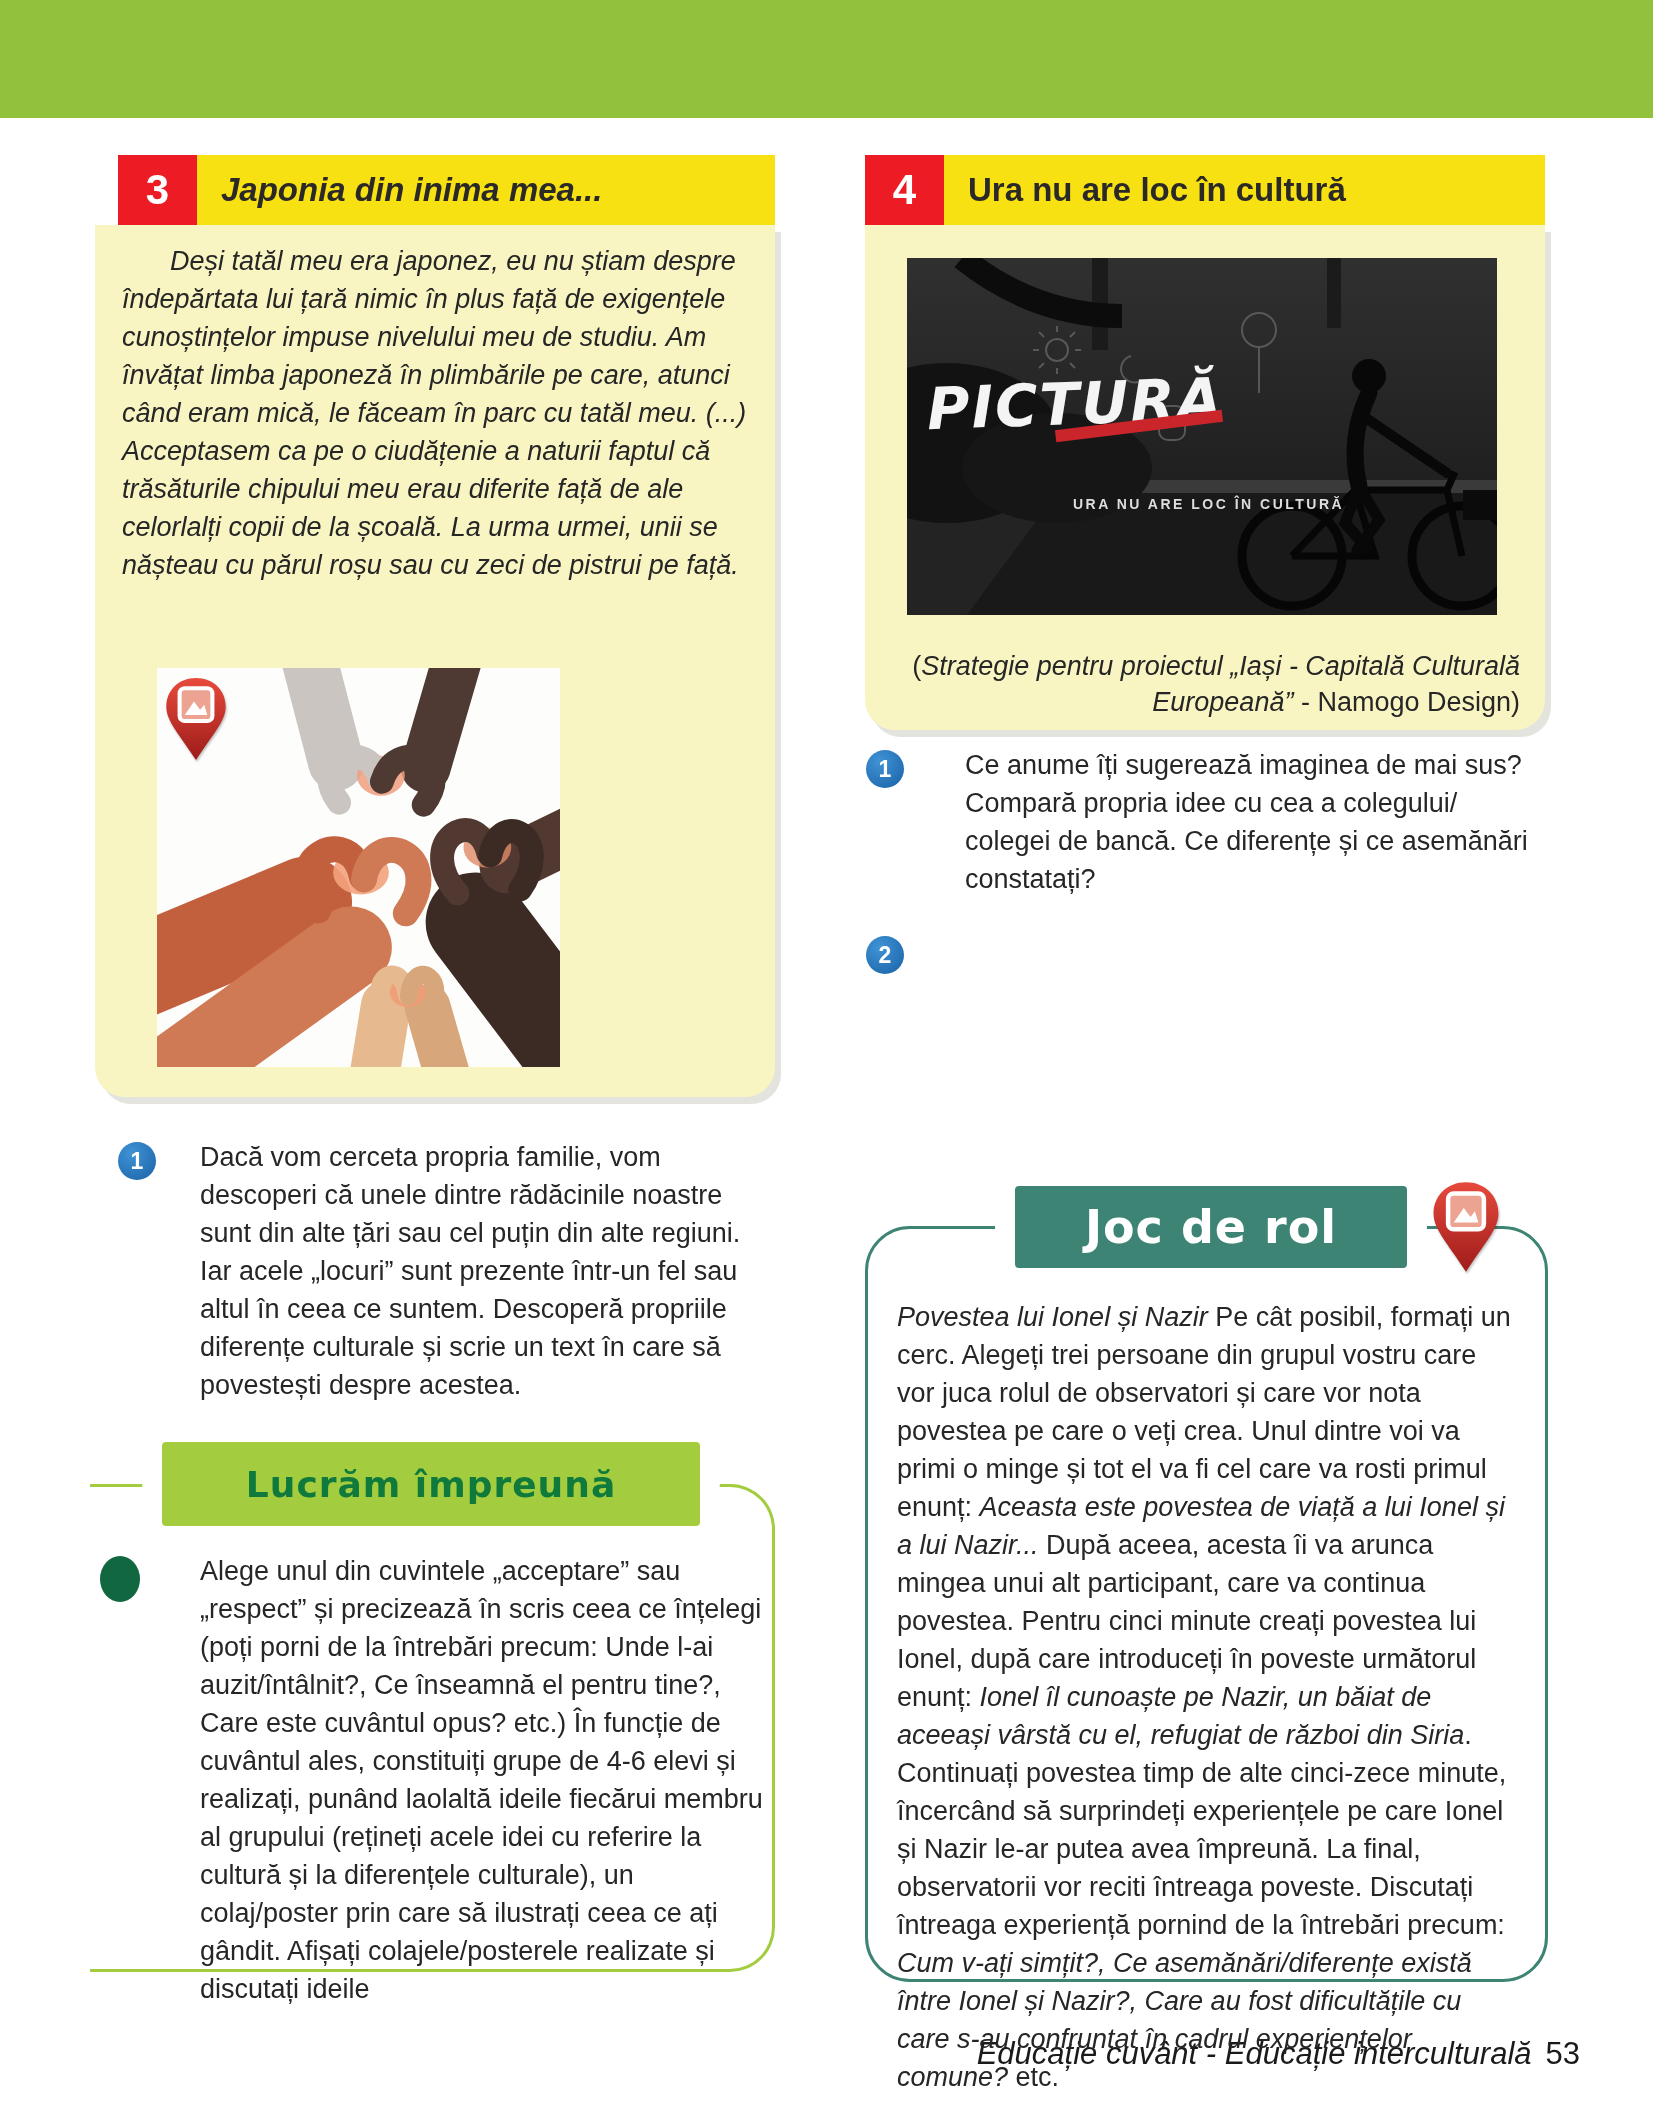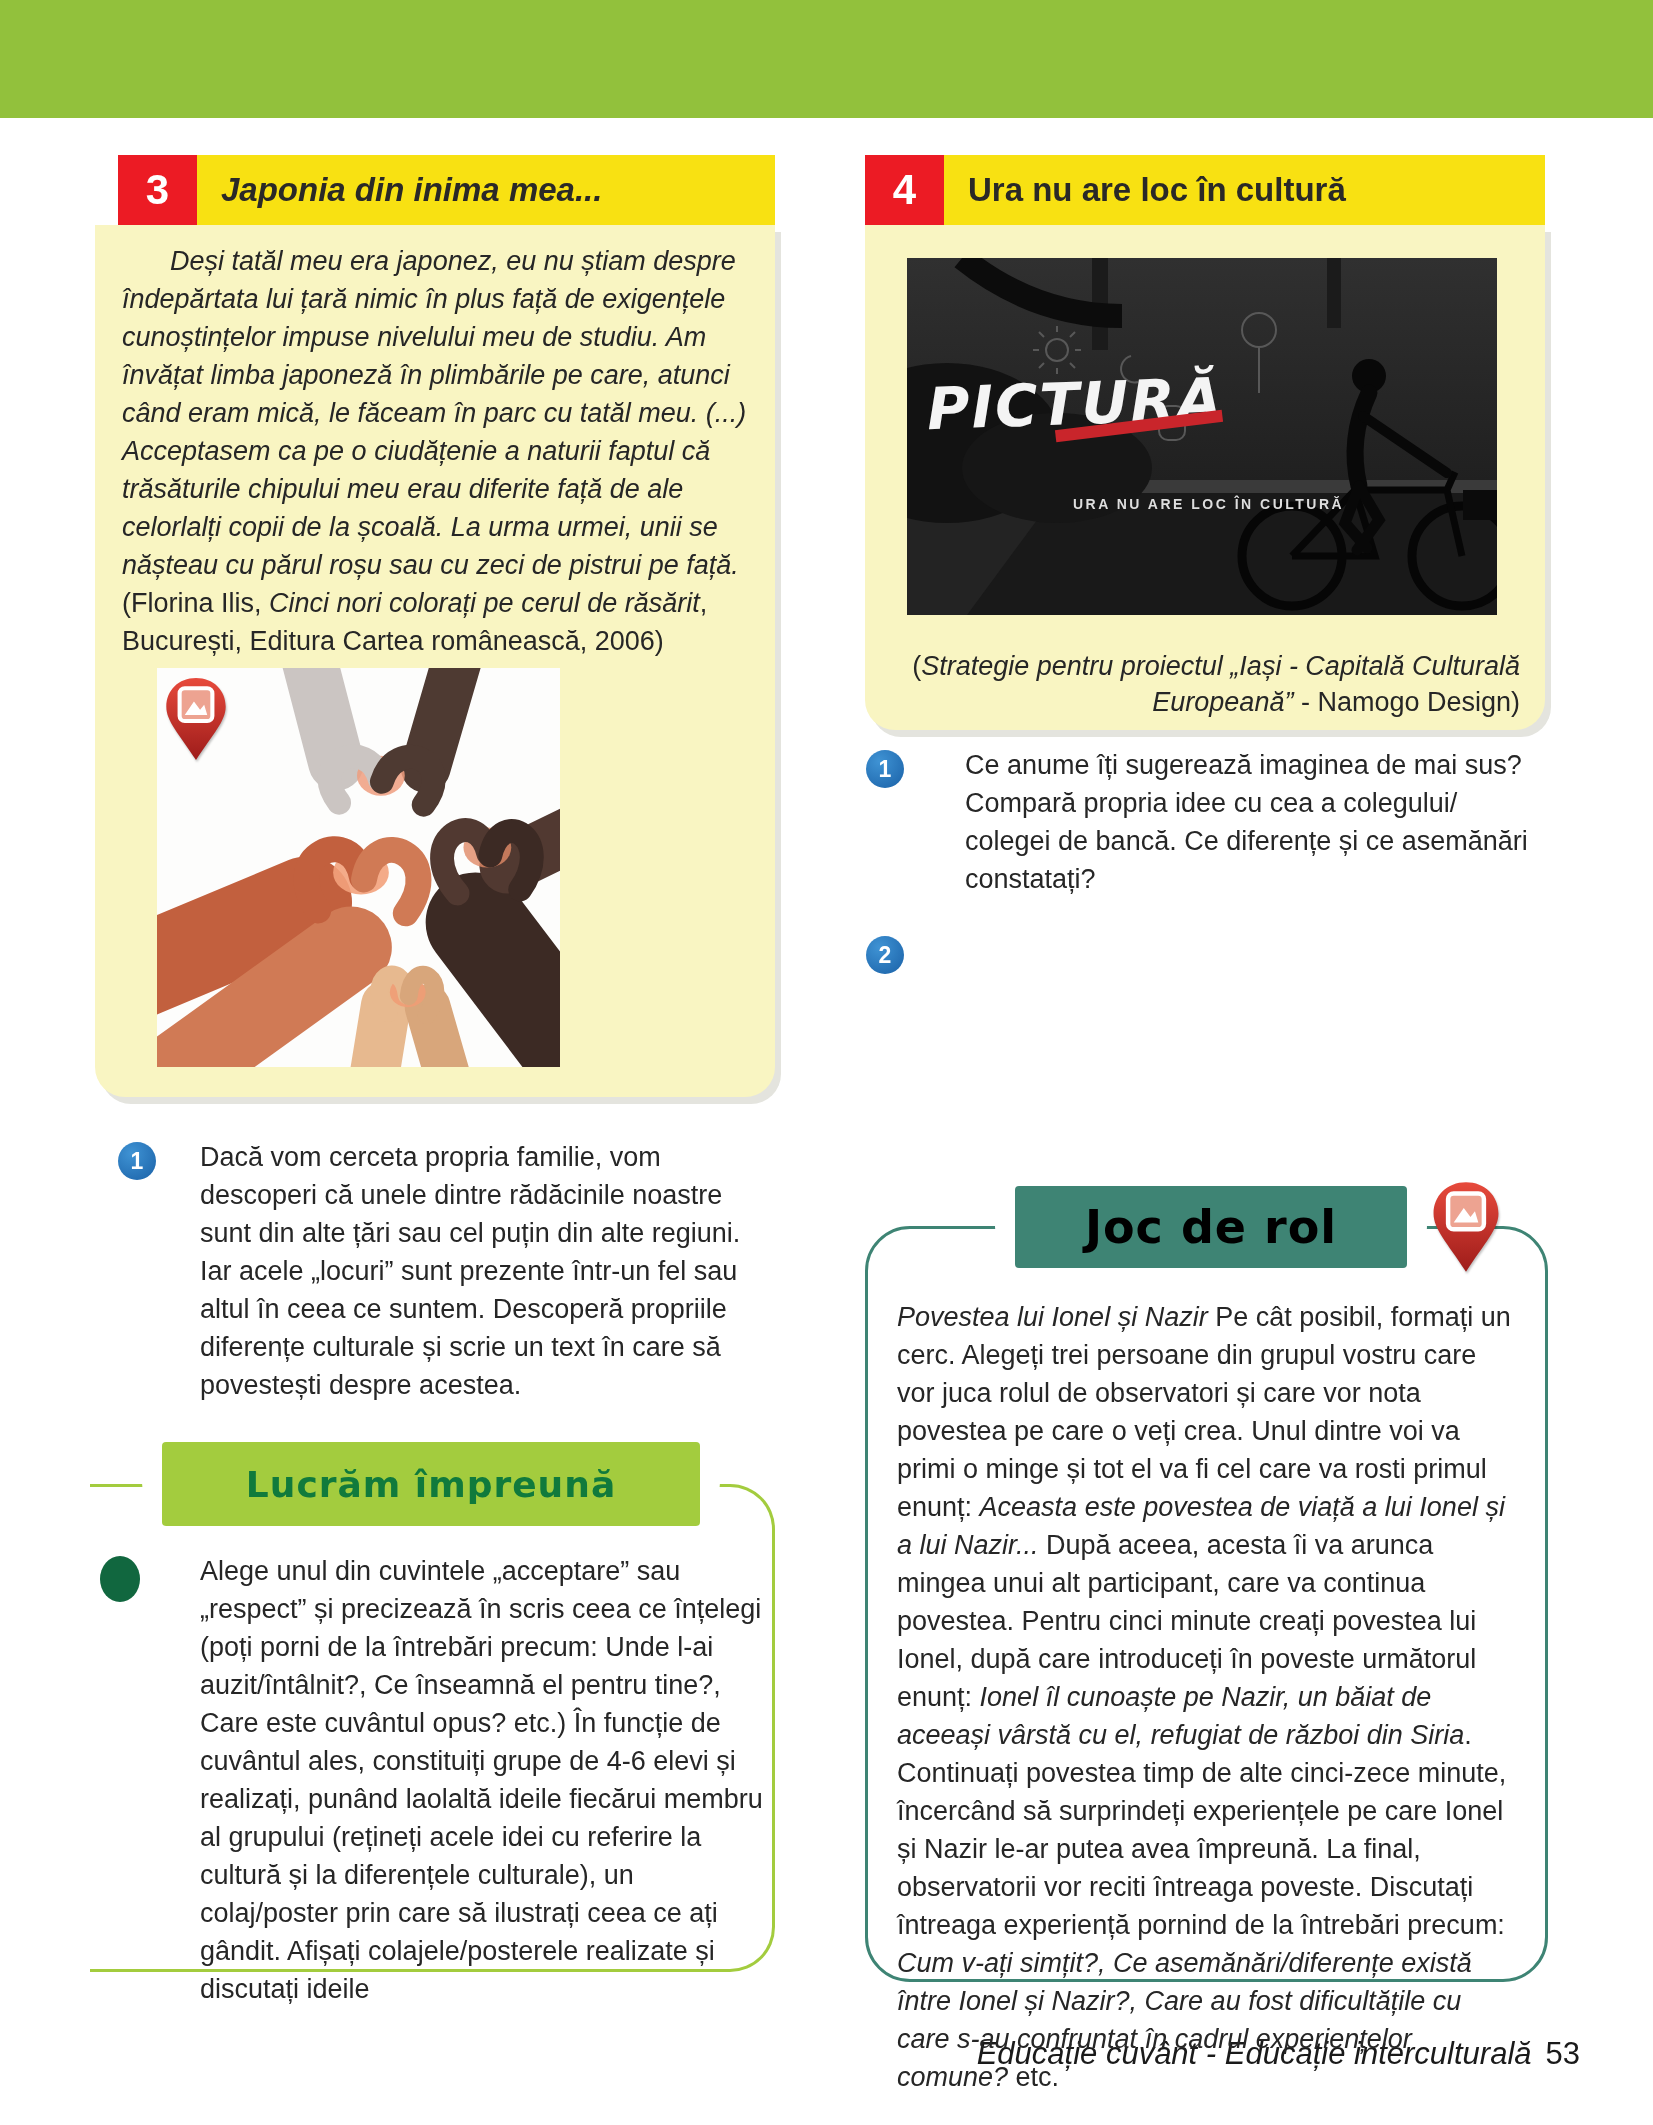--- a/index.html
+++ b/index.html
@@ -52,21 +52,21 @@
              border:3px solid #3e8474;border-radius:45px;z-index:1;}
 
   .notch{position:absolute;width:40px;height:40px;border-radius:50%;background:#ffffff;z-index:2;}
 
   .banner{position:absolute;display:flex;align-items:center;justify-content:center;
           font-weight:bold;z-index:3;border-radius:4px;}
   .banner-wt{left:162px;top:1442px;width:538px;height:84px;background:#a3cc3e;
              color:#107a3c;font-size:36px;letter-spacing:1px;
              font-family:"DejaVu Sans",sans-serif;}
   .banner-joc{left:1015px;top:1186px;width:392px;height:82px;background:#3e8474;
-              color:#000000;font-size:46px;letter-spacing:1px;
+              color:#ffffff;font-size:46px;letter-spacing:1px;
               font-family:"DejaVu Sans",sans-serif;}
 
   .bullet{position:absolute;left:100px;top:1556px;width:40px;height:46px;border-radius:50%;
           background:#11673f;z-index:4;}
 
   
   .poster{position:absolute;left:907px;top:258px;width:590px;height:357px;background:#181818;overflow:hidden;}
   .poster svg{position:absolute;left:0;top:0;width:100%;height:100%;}
   .poster-word{position:absolute;left:20px;top:112px;font-family:"DejaVu Sans",sans-serif;
                font-weight:bold;font-style:italic;font-size:58px;letter-spacing:2px;color:#f4f4f4;
@@ -94,21 +94,20 @@
 
   <div class="box-body box3-body"></div>
 
   <div class="box-header header3">
     <div class="badge">3</div>
     <div class="header-strip it">Japonia din inima mea...</div>
   </div>
 
   <div class="quote">
     <span class="main">Deși tatăl meu era japonez, eu nu știam despre îndepărtata lui țară nimic în plus față de exigențele cunoștințelor impuse nivelului meu de studiu. Am învățat limba japoneză în plimbările pe care, atunci când eram mică, le făceam în parc cu tatăl meu. (...) Acceptasem ca pe o ciudățenie a naturii faptul că trăsăturile chipului meu erau diferite față de ale celorlalți copii de la școală. La urma urmei, unii se nășteau cu părul roșu sau cu zeci de pistrui pe față.</span>
-    <span class="cite"><span>(Florina Ilis, </span><span class="it">Cinci nori colorați pe cerul de răsărit</span><span>, București, Editura Cartea românească, 2006)</span></span>
   </div>
 
   <div class="photo">
     <svg viewBox="0 0 405 400" preserveAspectRatio="none">
       <g fill="none" stroke-linecap="round">
 
         <path d="M150,-20 L180,95" stroke="#cbc5c2" stroke-width="56"></path>
         <path d="M305,-20 L270,100" stroke="#4e3a32" stroke-width="50"></path>
         <ellipse cx="225" cy="108" rx="24" ry="20" fill="#ef9d7f" opacity="0.85" stroke="none"></ellipse>
         <path d="M183,135 C150,92 212,68 224,112" stroke="#cbc5c2" stroke-width="24"></path>

